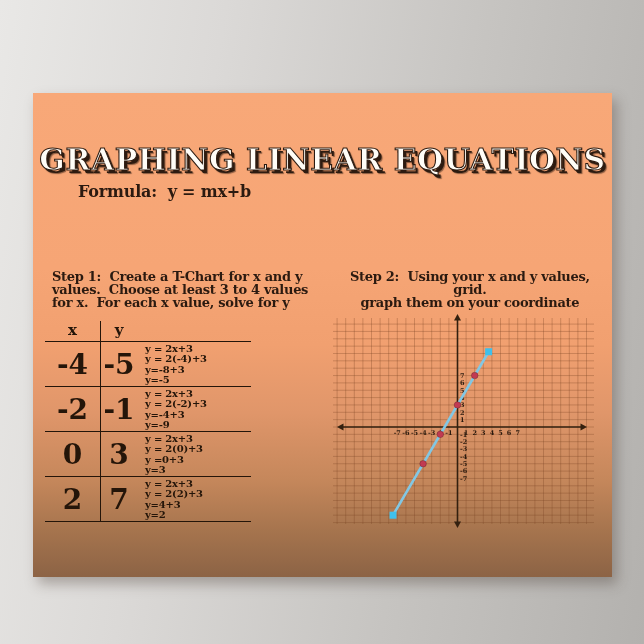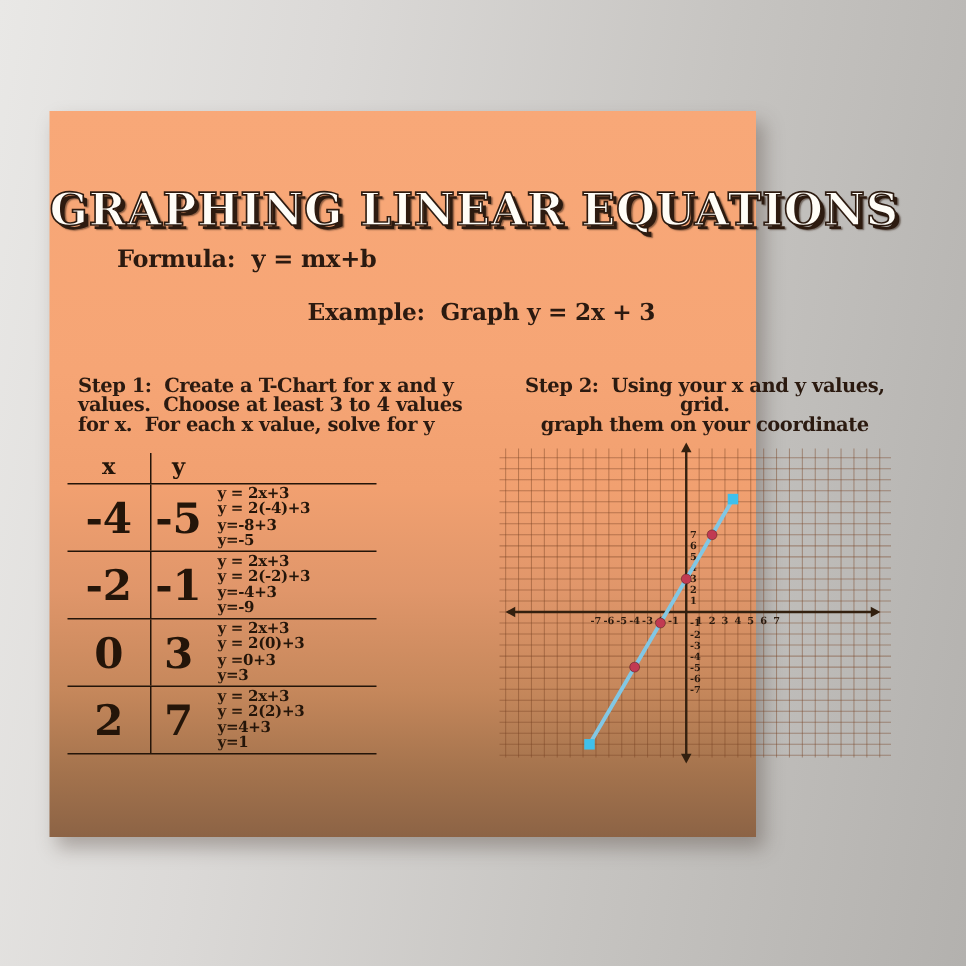--- a/index.html
+++ b/index.html
@@ -3,21 +3,21 @@
 <meta charset="utf-8">
 <style>
   html,body { margin:0; padding:0; }
   body {
     width:644px; height:644px; overflow:hidden;
     background:linear-gradient(100deg,#e9e8e6 0%,#dbd9d7 30%,#c6c4c1 65%,#b3b1ae 100%);
     font-family:"DejaVu Serif", serif;
   }
   .stage { position:relative; width:644px; height:644px; }
   .poster {
-    position:absolute; left:33px; top:74px; width:471px; height:484px;
+    position:absolute; left:33px; top:93px; width:579px; height:484px;
     background:linear-gradient(180deg,#f8a878 0%,#f6a575 36%,#f1a070 52%,#e0966a 66%,#c5875b 80%,#a4734d 91%,#8c6345 100%);
     box-shadow:5px 7px 12px rgba(70,55,45,0.35);
   }
   .title {
     position:absolute; top:52px; left:0; right:0; text-align:center;
     font-size:30px; font-weight:bold; letter-spacing:0.5px; line-height:1;
     color:#fffdf7; -webkit-text-stroke:1.1px #2d1b10;
     text-shadow:2.5px 2.5px 0 #2d1b10, 3.5px 3.5px 1px rgba(45,27,16,0.55);
     white-space:pre;
   }
@@ -60,21 +60,20 @@
   .graph { position:absolute; left:297px; top:217px; font-family:"DejaVu Serif", serif; }
 </style>
 </head>
 <body>
 
 <div class="stage">
   <div class="poster">
 
     <div class="title">GRAPHING LINEAR EQUATIONS</div>
     <div class="formula">Formula:  y = mx+b</div>
-    <div class="example">Example:  Graph y = 2x + 3</div>
 
     <div class="step step1">
       <div>Step 1:  Create a T-Chart for x and y</div>
       <div>values.  Choose at least 3 to 4 values</div>
       <div>for x.  For each x value, solve for y</div>
     </div>
 
     <div class="step step2">
       <div>Step 2:  Using your x and y values,</div>
       <div>grid.</div>
@@ -120,21 +119,21 @@
         </div>
       </div>
 
       <div class="trow">
         <div class="tx">2</div>
         <div class="ty">7</div>
         <div class="twork">
           <div>y = 2x+3</div>
           <div>y = 2(2)+3</div>
           <div>y=4+3</div>
-          <div>y=1</div>
+          <div>y=2</div>
         </div>
       </div>
     </div>
 
     <svg class="graph" width="268" height="224" viewBox="0 0 268 224">
         <line x1="127.5" y1="8" x2="127.5" y2="214" stroke="rgba(120,66,36,0.45)" stroke-width="0.7"></line>
         <line x1="118.9" y1="8" x2="118.9" y2="214" stroke="rgba(120,66,36,0.45)" stroke-width="0.7"></line>
         <line x1="110.30000000000001" y1="8" x2="110.30000000000001" y2="214" stroke="rgba(120,66,36,0.45)" stroke-width="0.7"></line>
         <line x1="101.70000000000002" y1="8" x2="101.70000000000002" y2="214" stroke="rgba(120,66,36,0.45)" stroke-width="0.7"></line>
         <line x1="93.10000000000002" y1="8" x2="93.10000000000002" y2="214" stroke="rgba(120,66,36,0.45)" stroke-width="0.7"></line>

